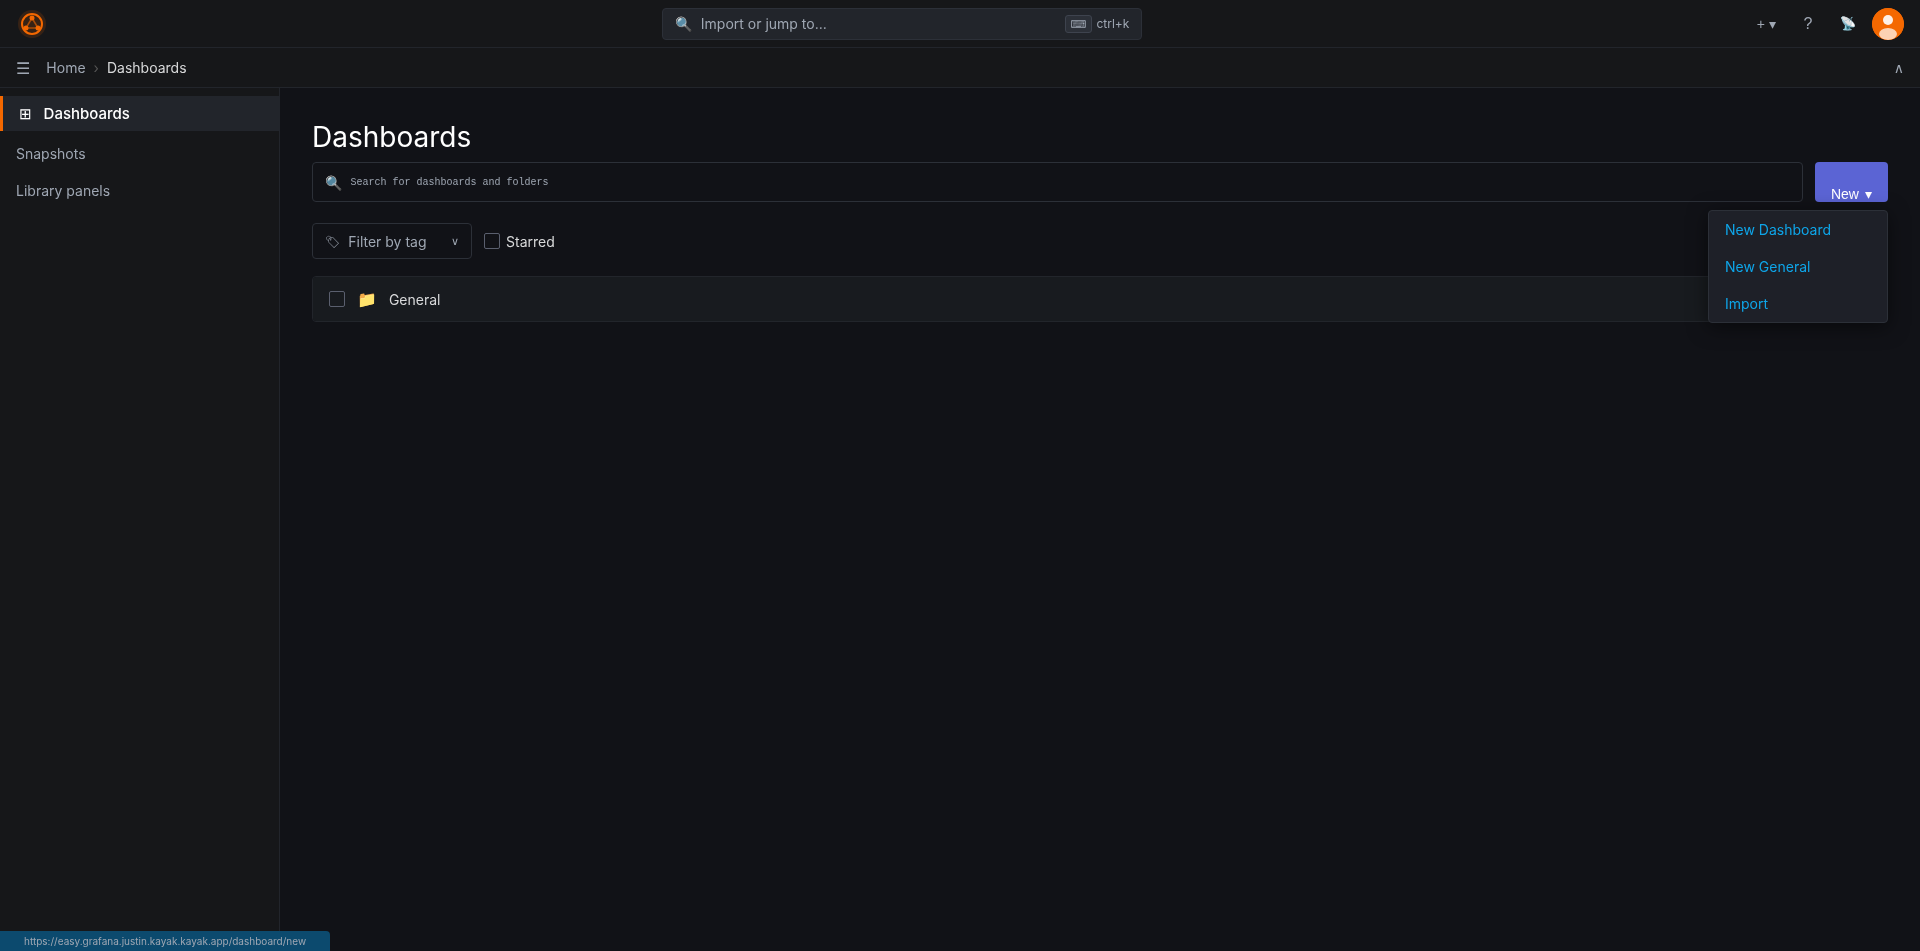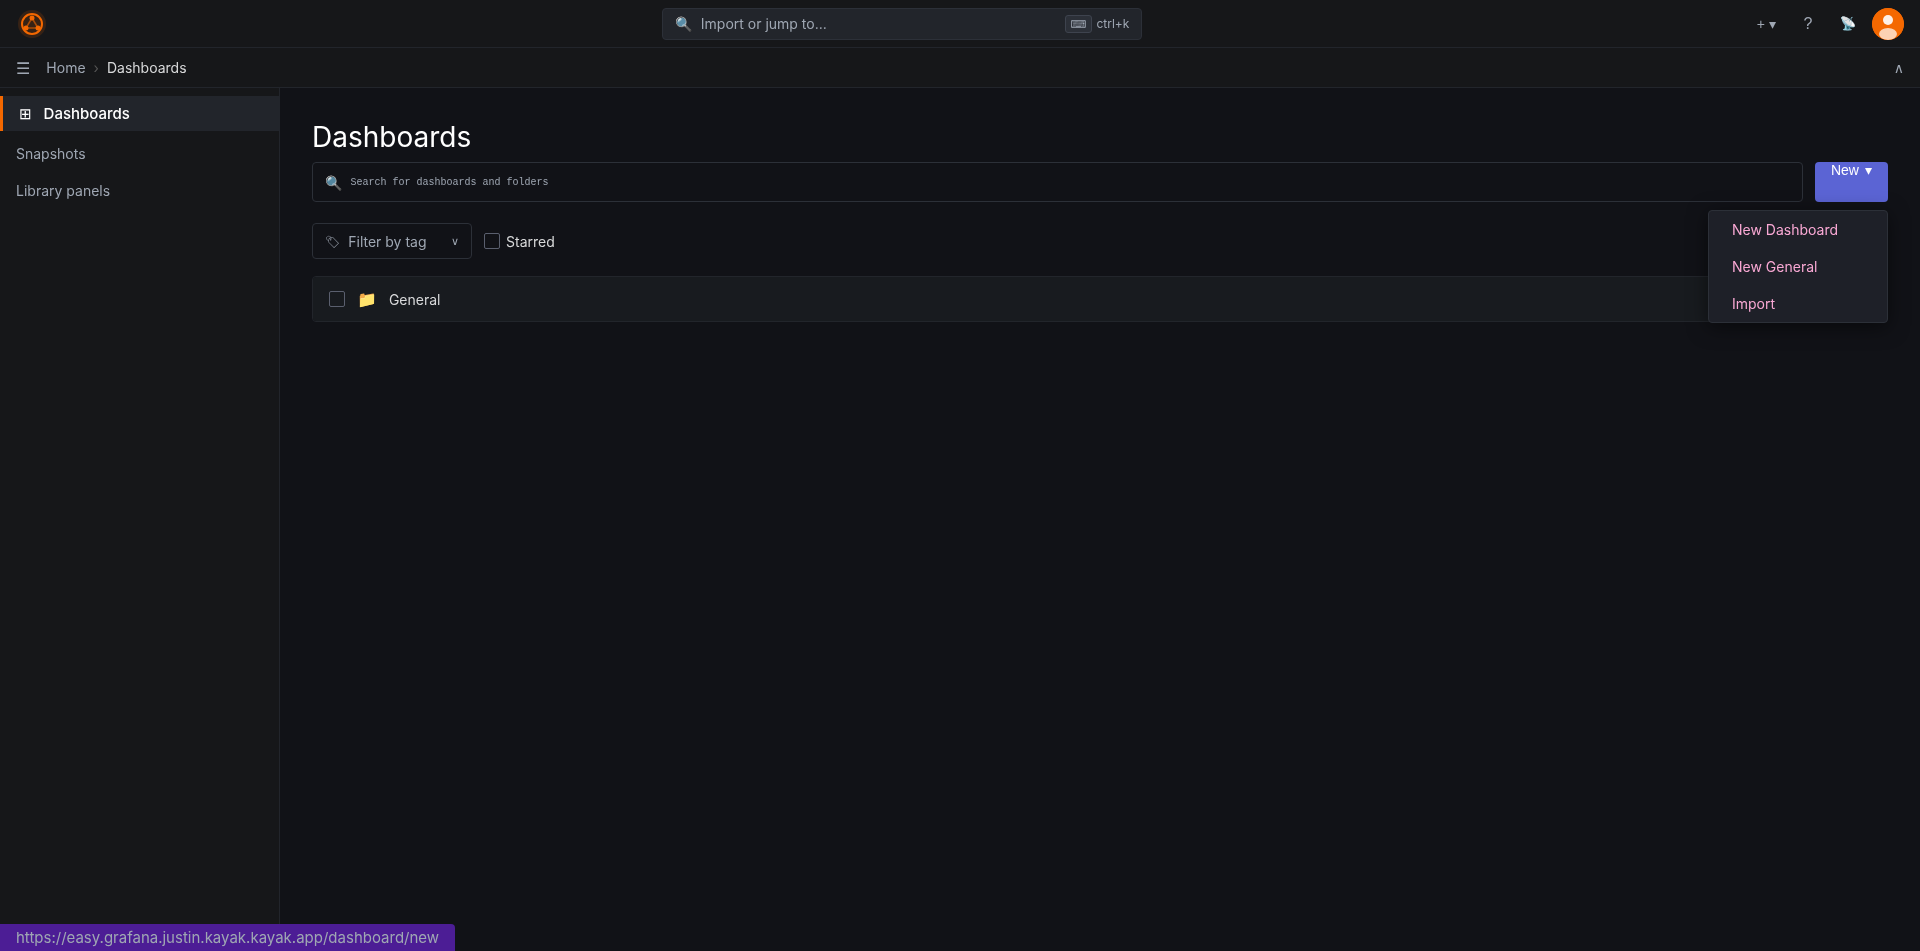--- a/index.html
+++ b/index.html
@@ -232,21 +232,21 @@
     .new-btn {
       background: #5b64d4;
       border: none;
       color: #fff;
       padding: 0 16px;
       height: 40px;
       border-radius: 4px;
       cursor: pointer;
       font-size: 14px;
       display: flex;
-      align-items: flex-start;
+      align-items: flex-end;
       gap: 6px;
       white-space: nowrap;
       position: relative;
     }
 
     
     .filter-row {
       display: flex;
       align-items: center;
       gap: 12px;
@@ -362,35 +362,34 @@
       min-width: 180px;
       z-index: 200;
       box-shadow: 0 4px 20px rgba(0,0,0,0.5);
       overflow: hidden;
     }
     .dropdown-item {
       display: flex;
       align-items: center;
       padding: 10px 16px;
       cursor: pointer;
-      color: #f9a8d4;
+      color: #0ea5e9;
       font-size: 14px;
       white-space: nowrap;
-      margin-left: 7px;
     }
 
     
     .status-bar {
       position: fixed;
       bottom: 0;
       left: 0;
-      background: #4c1d95;
-      color: #9fa7b3;
-      font-size: 15px;
-      padding: 4px 16px;
+      background: #0c4a6e;
+      color: #9fa7b3;
+      font-size: 10px;
+      padding: 4px 24px;
       border-radius: 0 4px 0 0;
       z-index: 999;
     }
   </style>
 </head>
 <body>
 
 <nav class="topnav">
   <div class="topnav-logo">
     <svg viewBox="0 0 32 32" width="32" height="32">

